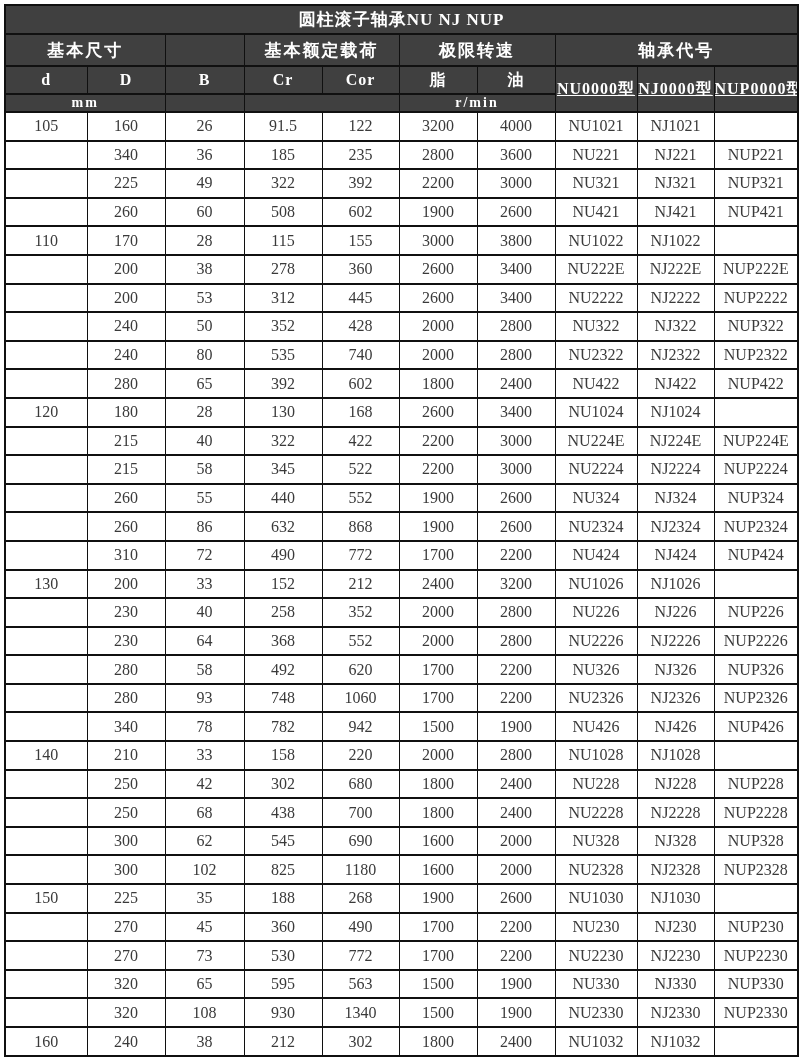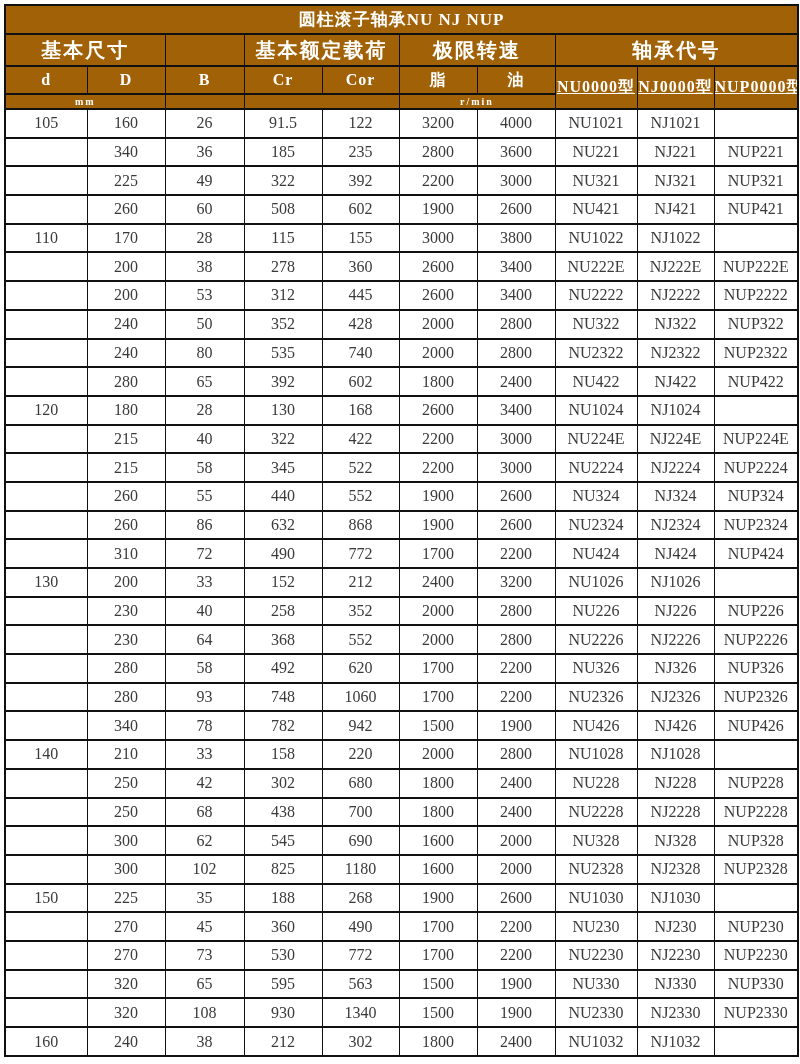--- a/index.html
+++ b/index.html
@@ -21,29 +21,29 @@
     border: 2px solid #101010;
     border-left-width: 1px;
     border-right-width: 1px;
     padding: 0;
     text-align: center;
     vertical-align: middle;
     overflow: hidden;
     white-space: nowrap;
   }
   thead th {
-    background: #a16207;
+    background: #404040;
     color: #ffffff;
     font-weight: bold;
     font-family: "Liberation Serif", serif;
   }
   tr.title-row th { font-size: 17px; height: 29px; letter-spacing: 1px; }
-  tr.group-row th { font-size: 20px; height: 32px; letter-spacing: 2px; }
+  tr.group-row th { font-size: 17px; height: 32px; letter-spacing: 2px; }
   tr.cols-row th  { font-size: 16px; height: 28px; letter-spacing: 1px; }
-  tr.units-row th { font-size: 10px; height: 15px; letter-spacing: 2px; }
+  tr.units-row th { font-size: 14px; height: 15px; letter-spacing: 2px; }
   th.model { font-size: 13px; letter-spacing: 0; text-decoration: underline; }
   tbody td {
     font-size: 16px;
     color: #3a3a3a;
     background: #ffffff;
   }
 </style>
 </head>
 <body>
 

